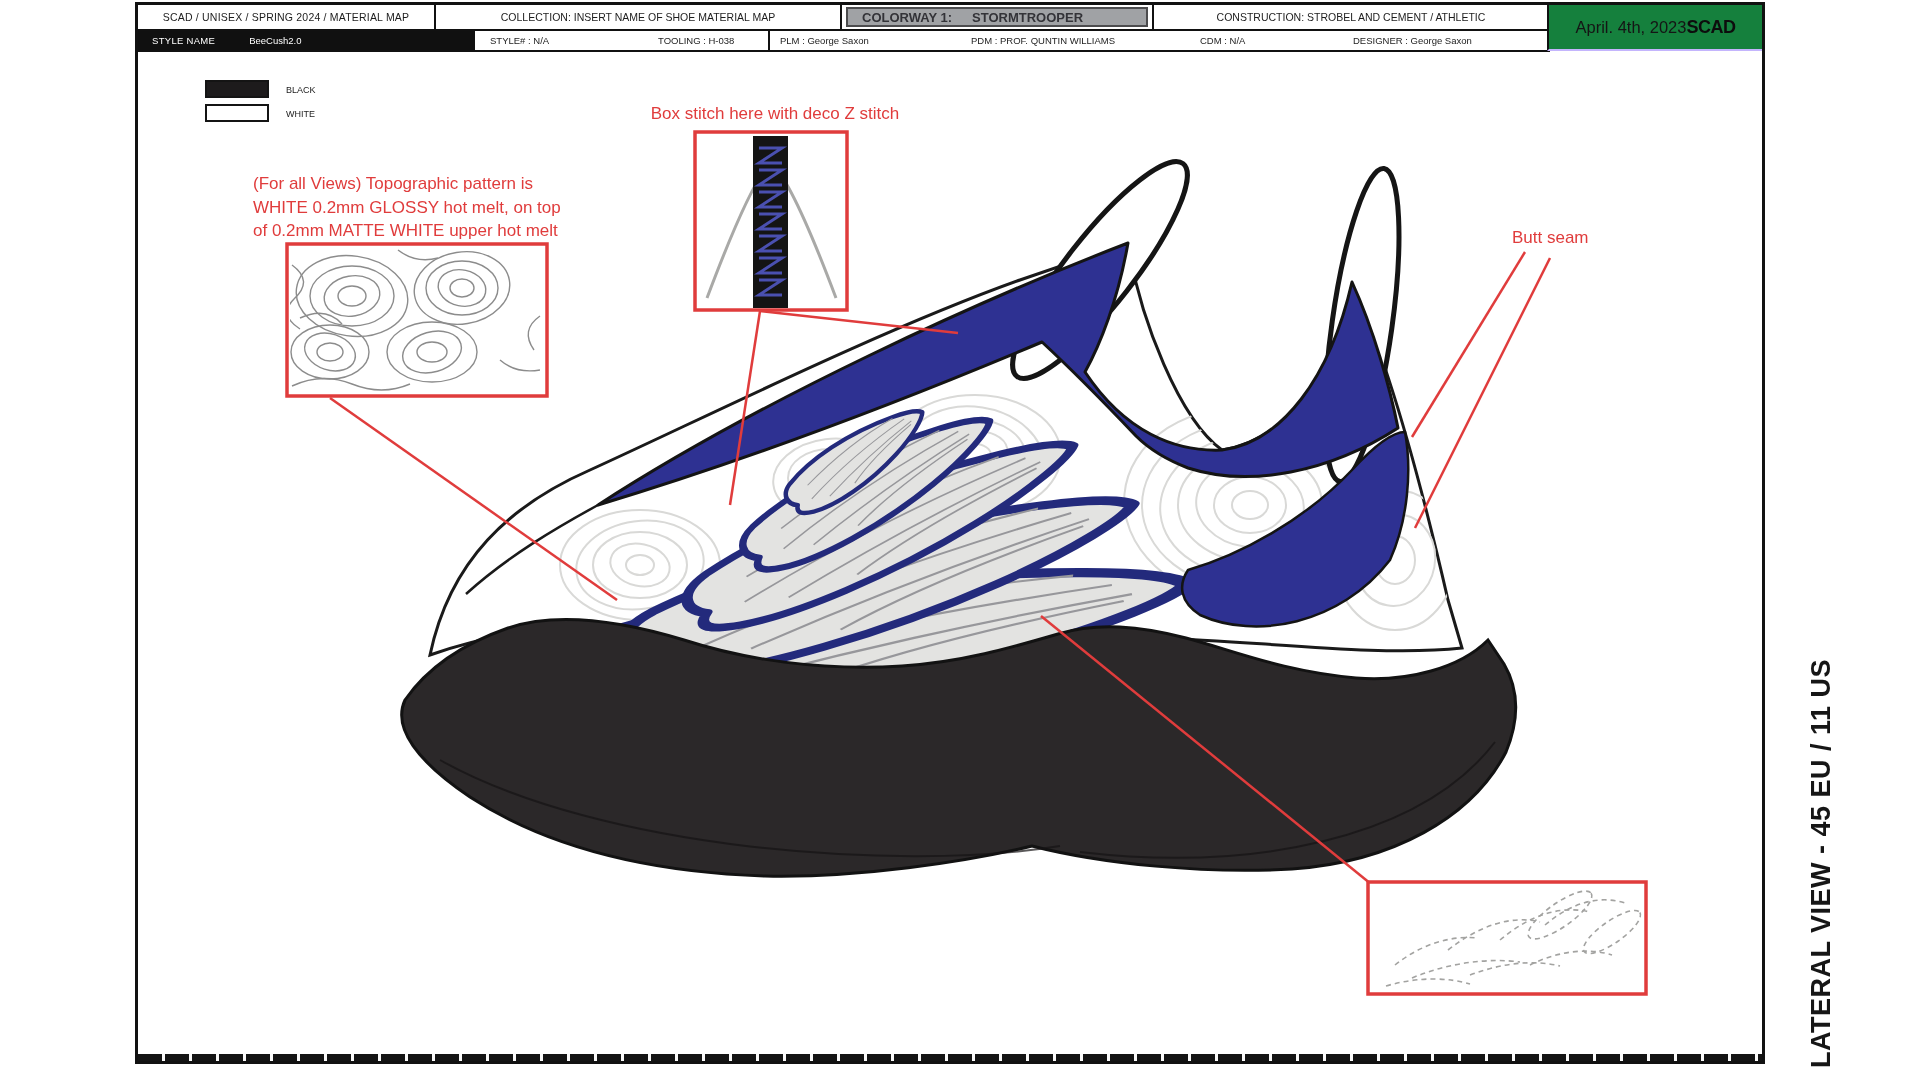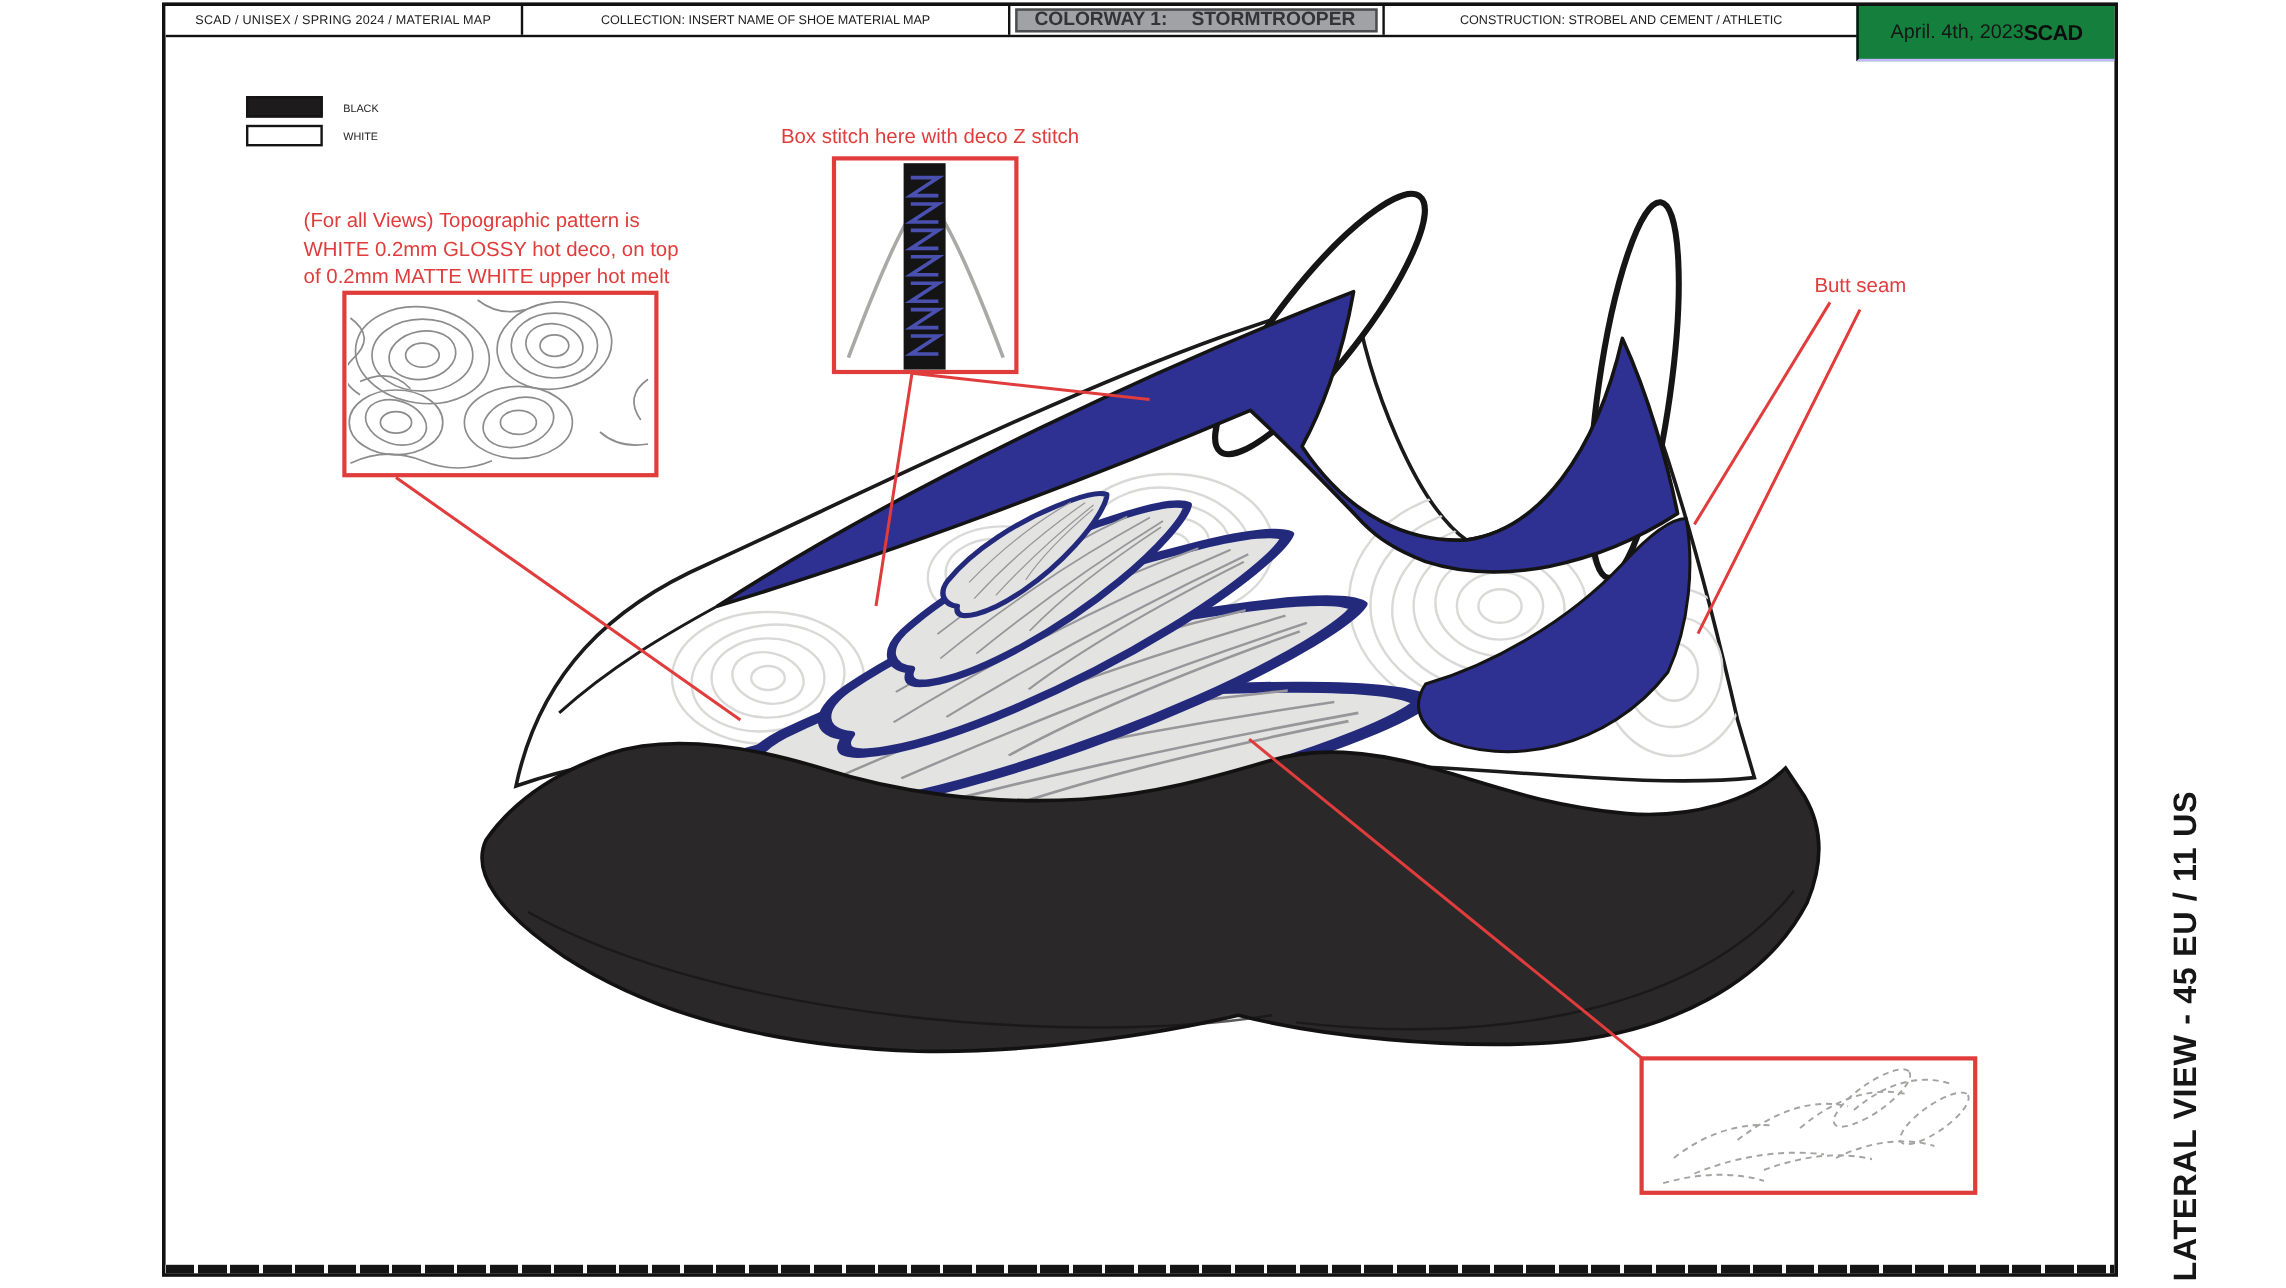--- a/index.html
+++ b/index.html
@@ -8,21 +8,21 @@
   .abs{position:absolute;}
   
   .sheet{left:135px;top:2px;width:1630px;height:1062px;border:3px solid #111;box-sizing:border-box;background:#fff;}
   .bottom-strip{left:0;right:0;bottom:0;height:7px;background:repeating-linear-gradient(90deg,#141414 0 24px,#fafafa 24px 27px);}
   
   .hdr-row1{left:0;top:0;width:1412px;height:26px;display:flex;border-bottom:2px solid #111;box-sizing:border-box;background:#fff;}
   .hdr-row1 .cell{box-sizing:border-box;border-right:2px solid #111;display:flex;align-items:center;justify-content:center;font-size:10.5px;color:#1c1c1c;white-space:nowrap;overflow:hidden;}
   .c-program{width:298px;font-size:10.5px;letter-spacing:.2px;}
   .c-collection{width:406px;font-size:11px;}
   .c-colorway{width:312px;padding:2px 4px;}
-  .colorway-box{width:100%;height:20px;background:#a0a2a5;border:2px solid #4c4c4e;box-sizing:border-box;display:flex;align-items:center;gap:20px;padding-left:14px;font-size:16px;color:#333338;font-weight:bold;}
+  .colorway-box{width:100%;height:20px;background:#a0a2a5;border:2px solid #4c4c4e;box-sizing:border-box;display:flex;align-items:center;gap:20px;padding-left:14px;font-size:13px;color:#333338;font-weight:bold;}
   .c-construction{flex:1;justify-content:flex-start;font-size:10px;}
   .hdr-row2{left:0;top:26px;width:1412px;height:21px;border-bottom:2px solid #111;box-sizing:border-box;background:#fff;}
   .stylebar{left:0;top:0;width:337px;height:100%;background:#101010;color:#fff;display:flex;align-items:center;}
   .stylebar .lbl{margin-left:14px;font-size:9.5px;letter-spacing:.3px;}
   .stylebar .val{margin-left:34px;font-size:9.5px;}
   .h2lbl{top:0;height:19px;line-height:19px;font-size:9.5px;color:#222;white-space:nowrap;}
   .plm-sep{border-left:2.5px solid #111;padding-left:10px;}
   .datecell{right:0;top:0;width:215px;height:46px;border-left:2px solid #111;border-bottom:2px solid #c4b5fd;box-sizing:border-box;background:#15803d;display:flex;align-items:center;justify-content:center;gap:0;}
   .datetext{font-size:16.5px;color:#151515;}
   .brand{font-size:18px;font-weight:bold;letter-spacing:-.5px;color:#0d0d0d;}
@@ -51,20 +51,32 @@
       <div class="cell c-collection">COLLECTION: INSERT NAME OF SHOE MATERIAL MAP</div>
       <div class="cell c-colorway">
         <div class="colorway-box">
           <span>COLORWAY 1:</span>
           <span>STORMTROOPER</span>
         </div>
       </div>
       <div class="cell c-construction">CONSTRUCTION: STROBEL AND CEMENT / ATHLETIC</div>
     </div>
 
+    <div class="abs hdr-row2">
+      <div class="abs stylebar">
+        <span class="lbl">STYLE NAME</span>
+        <span class="val">BeeCush2.0</span>
+      </div>
+      <div class="abs h2lbl" style="left:352px;">STYLE#  : N/A</div>
+      <div class="abs h2lbl" style="left:520px;">TOOLING  : H-038</div>
+      <div class="abs h2lbl plm-sep" style="left:630px;">PLM : George Saxon</div>
+      <div class="abs h2lbl" style="left:833px;">PDM : PROF. QUNTIN WILLIAMS</div>
+      <div class="abs h2lbl" style="left:1062px;">CDM : N/A</div>
+      <div class="abs h2lbl" style="left:1215px;">DESIGNER  : George Saxon</div>
+    </div>
 
     <div class="abs datecell">
       <span class="datetext">April. 4th, 2023</span>
       <span class="brand">SCAD</span>
     </div>
   </div>
 
   <div class="abs sw sw-black" style="left:205px;top:80px;"></div>
   <div class="abs sw-lbl" style="left:286px;top:85px;">BLACK</div>
   <div class="abs sw sw-white" style="left:205px;top:104px;"></div>
@@ -214,21 +226,21 @@
         <ellipse cx="1560" cy="915" rx="38" ry="12" transform="rotate(-35 1560 915)"></ellipse>
         <ellipse cx="1612" cy="932" rx="34" ry="11" transform="rotate(-35 1612 932)"></ellipse>
       </g>
     </g>
   </svg>
 
   <div class="abs ann ann-center red" style="left:630px;top:102px;width:290px;">Box stitch here with deco Z stitch</div>
 
   <div class="abs ann red" style="left:253px;top:172px;">
     <div>(For all Views) Topographic pattern is</div>
-    <div>WHITE 0.2mm GLOSSY hot deco, on top</div>
+    <div>WHITE 0.2mm GLOSSY hot melt, on top</div>
     <div>of 0.2mm MATTE WHITE upper hot melt</div>
   </div>
 
   <div class="abs ann red" style="left:1512px;top:226px;">Butt seam</div>
 
 
   <div class="abs side-label">LATERAL VIEW - 45 EU / 11 US</div>
 
 </div>
 

